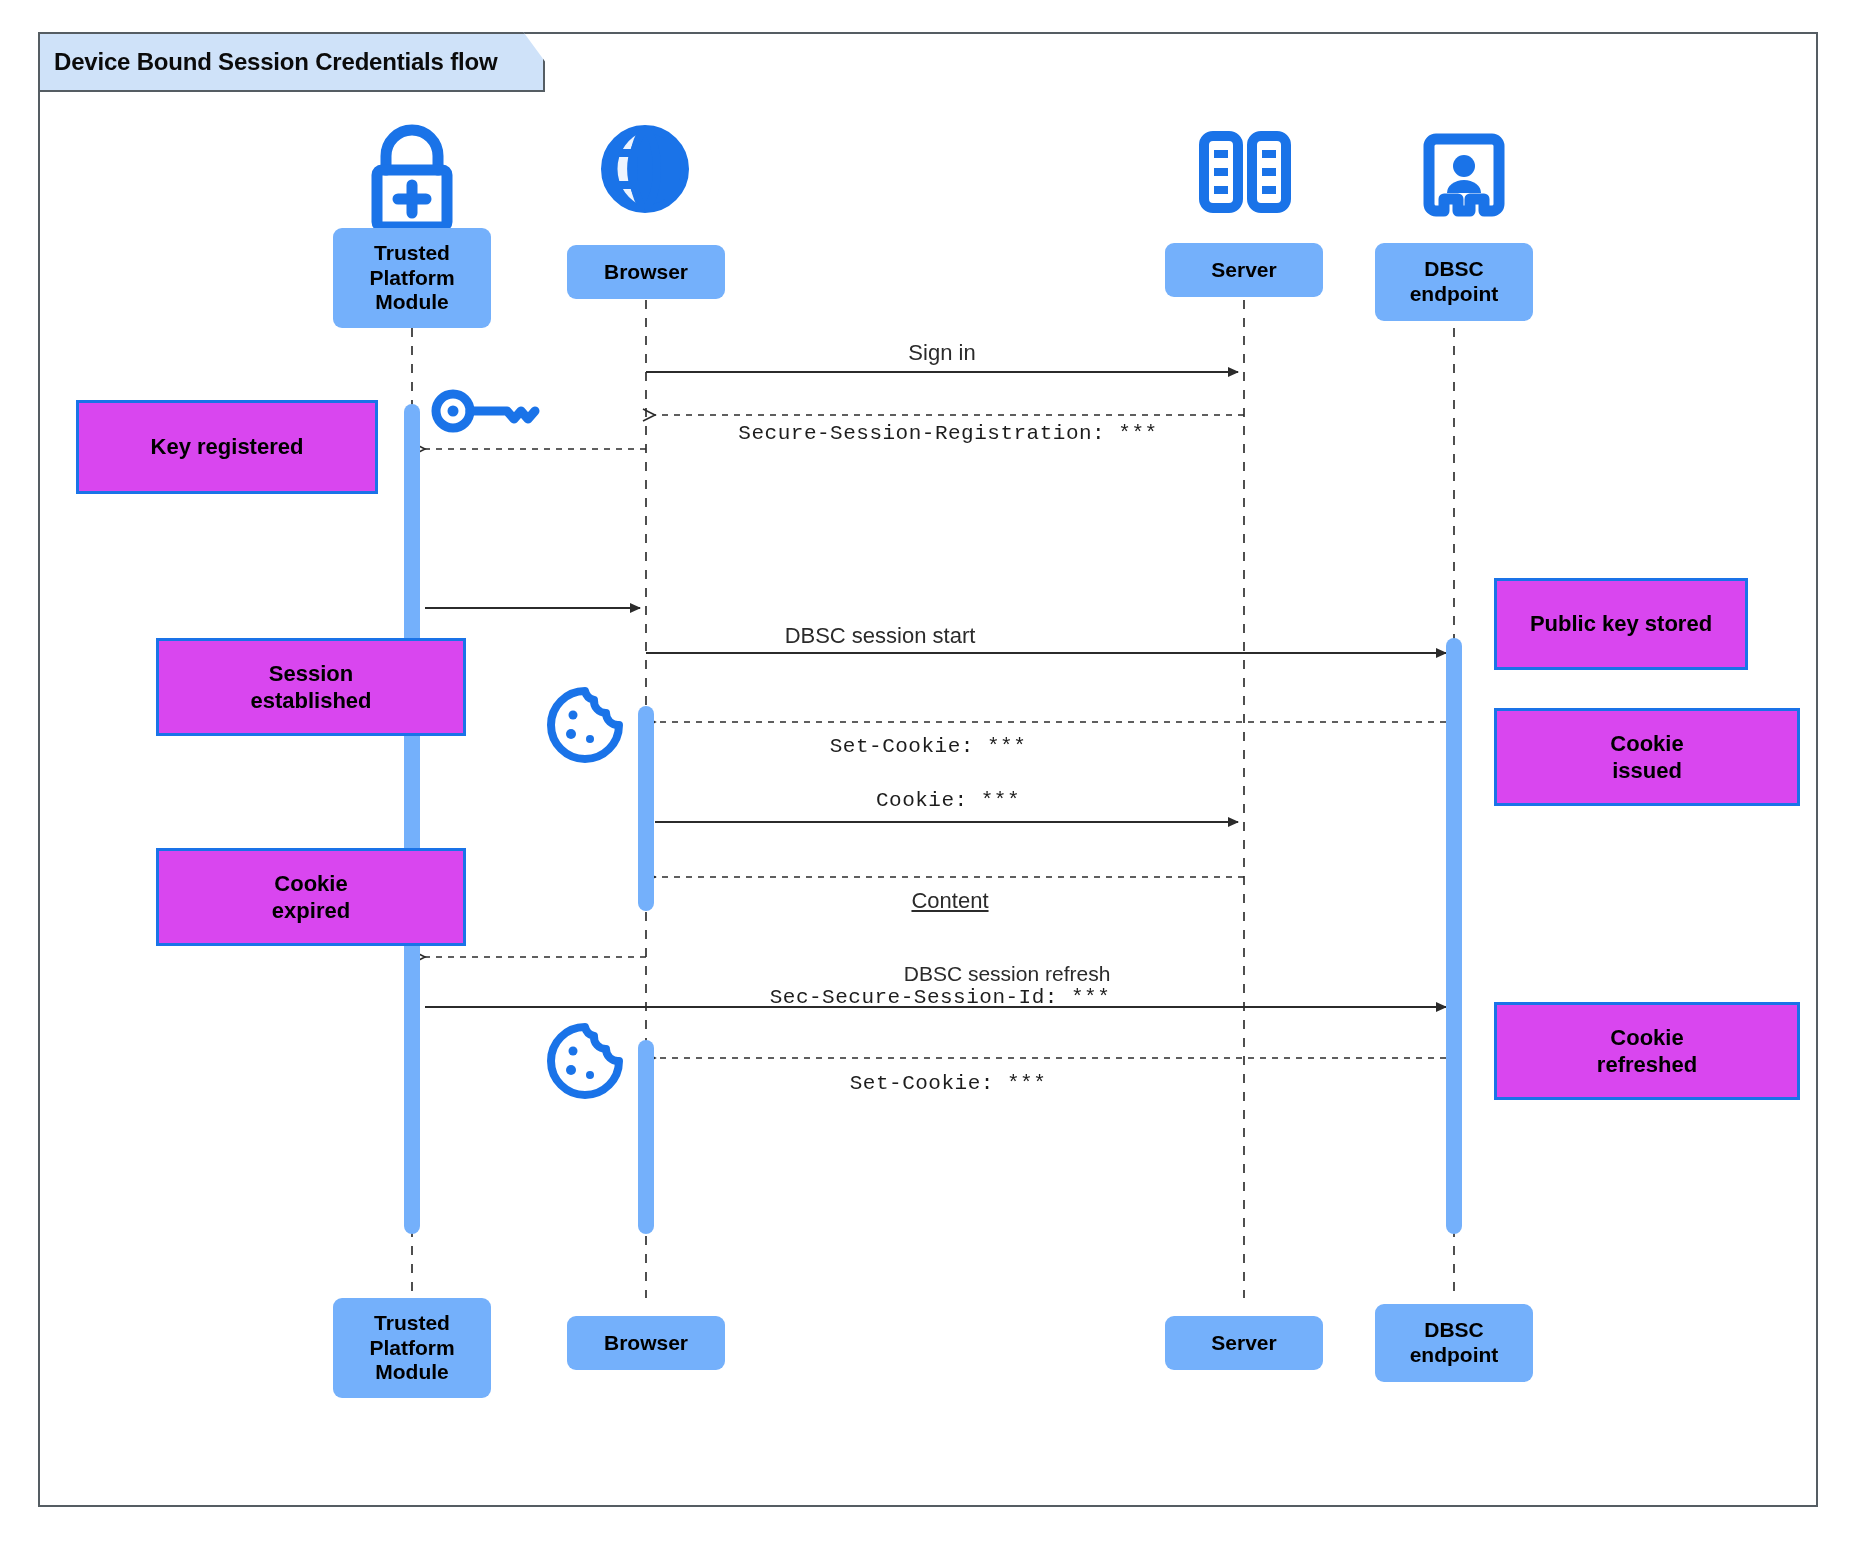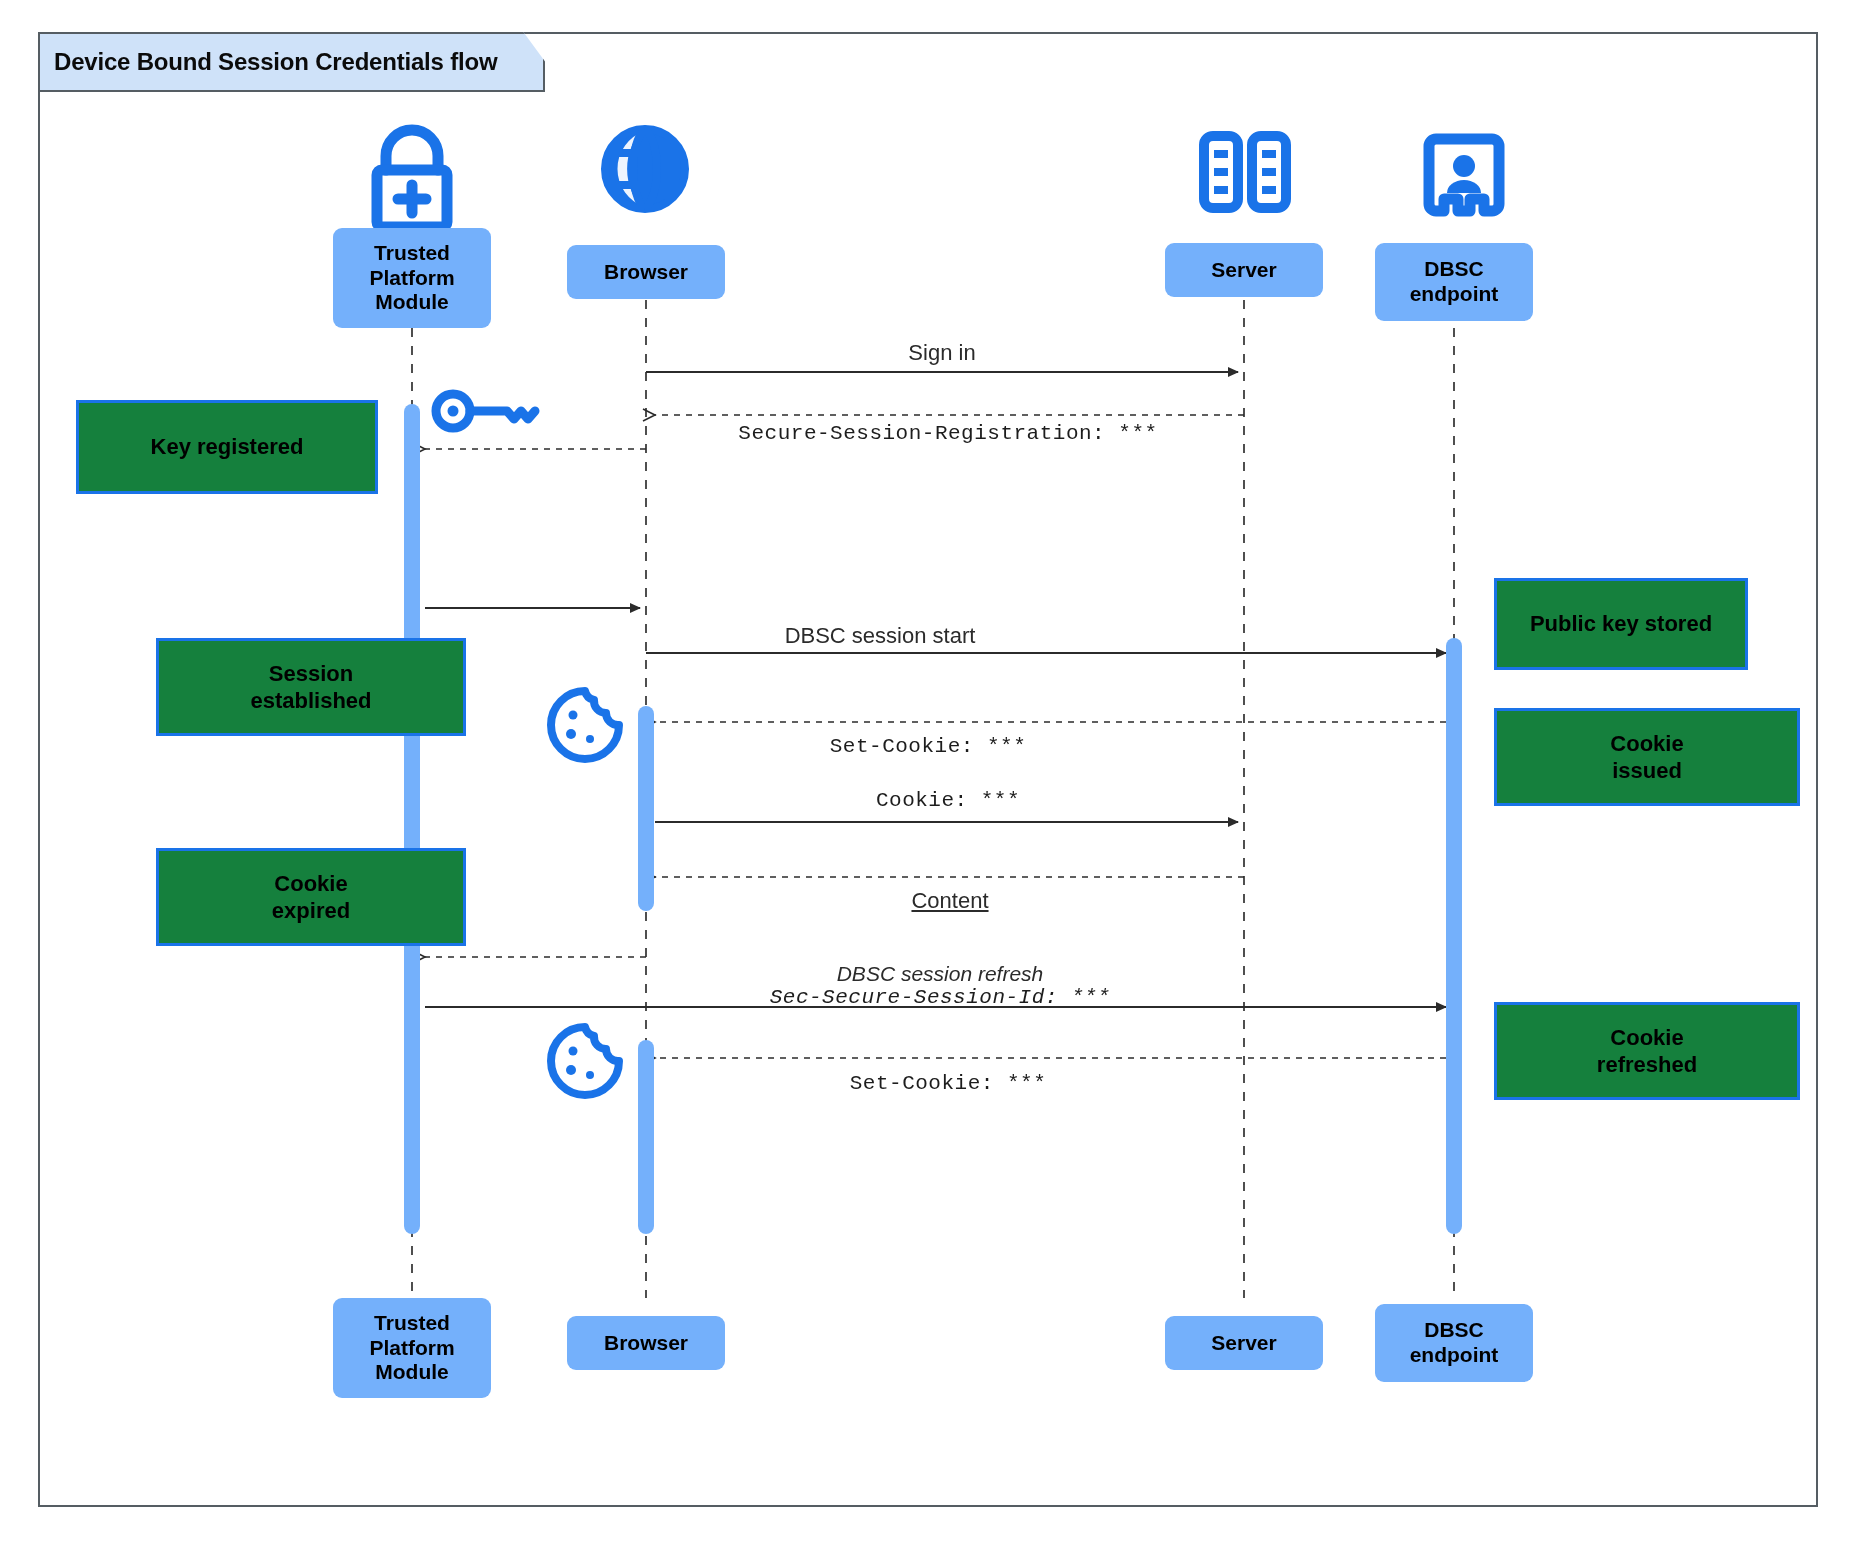--- a/index.html
+++ b/index.html
@@ -75,21 +75,21 @@
   .activation {
     position: absolute;
     background: #74b0fb;
     border-radius: 8px;
     width: 16px;
   }
 
   
   .note {
     position: absolute;
-    background: #15803d;
+    background: #d946ef;
     border: 3px solid #1a73e8;
     box-sizing: border-box;
     display: flex;
     align-items: center;
     justify-content: center;
     text-align: center;
     font-weight: bold;
     font-size: 22px;
     line-height: 1.25;
     color: #000000;
@@ -110,22 +110,21 @@
     font-size: 21px;
     color: #1d1d1d;
     letter-spacing: 0.5px;
   }
   .msg.sans {
     font-family: "Liberation Sans", sans-serif;
   }
   .msg-stack {
     position: absolute;
     transform: translateX(-50%);
-    text-align: center;
-    font-style: italic;
+    text-align: right;
   }
   .msg-stack .l1 {
     font-family: "Liberation Sans", sans-serif;
     font-size: 21px; color: #2b2b2b; white-space: nowrap;
   }
   .msg-stack .l2 {
     font-family: "Liberation Mono", monospace;
     font-size: 21px; color: #1d1d1d; white-space: nowrap; letter-spacing: 0.5px;
   }
 </style>

